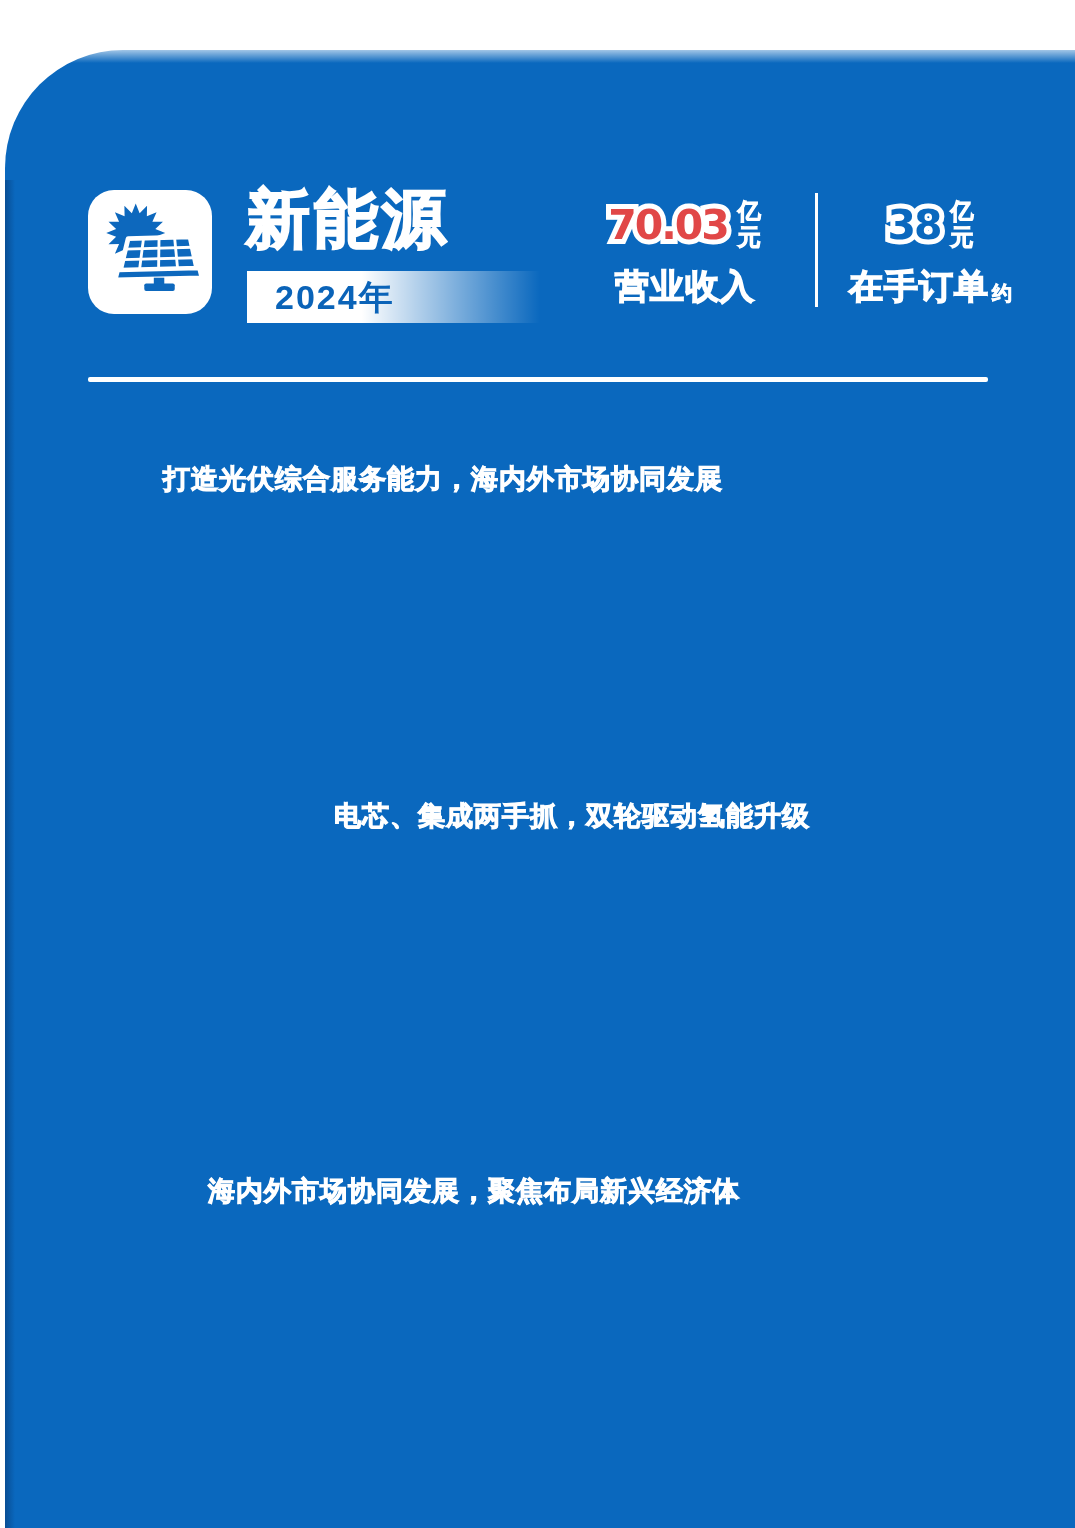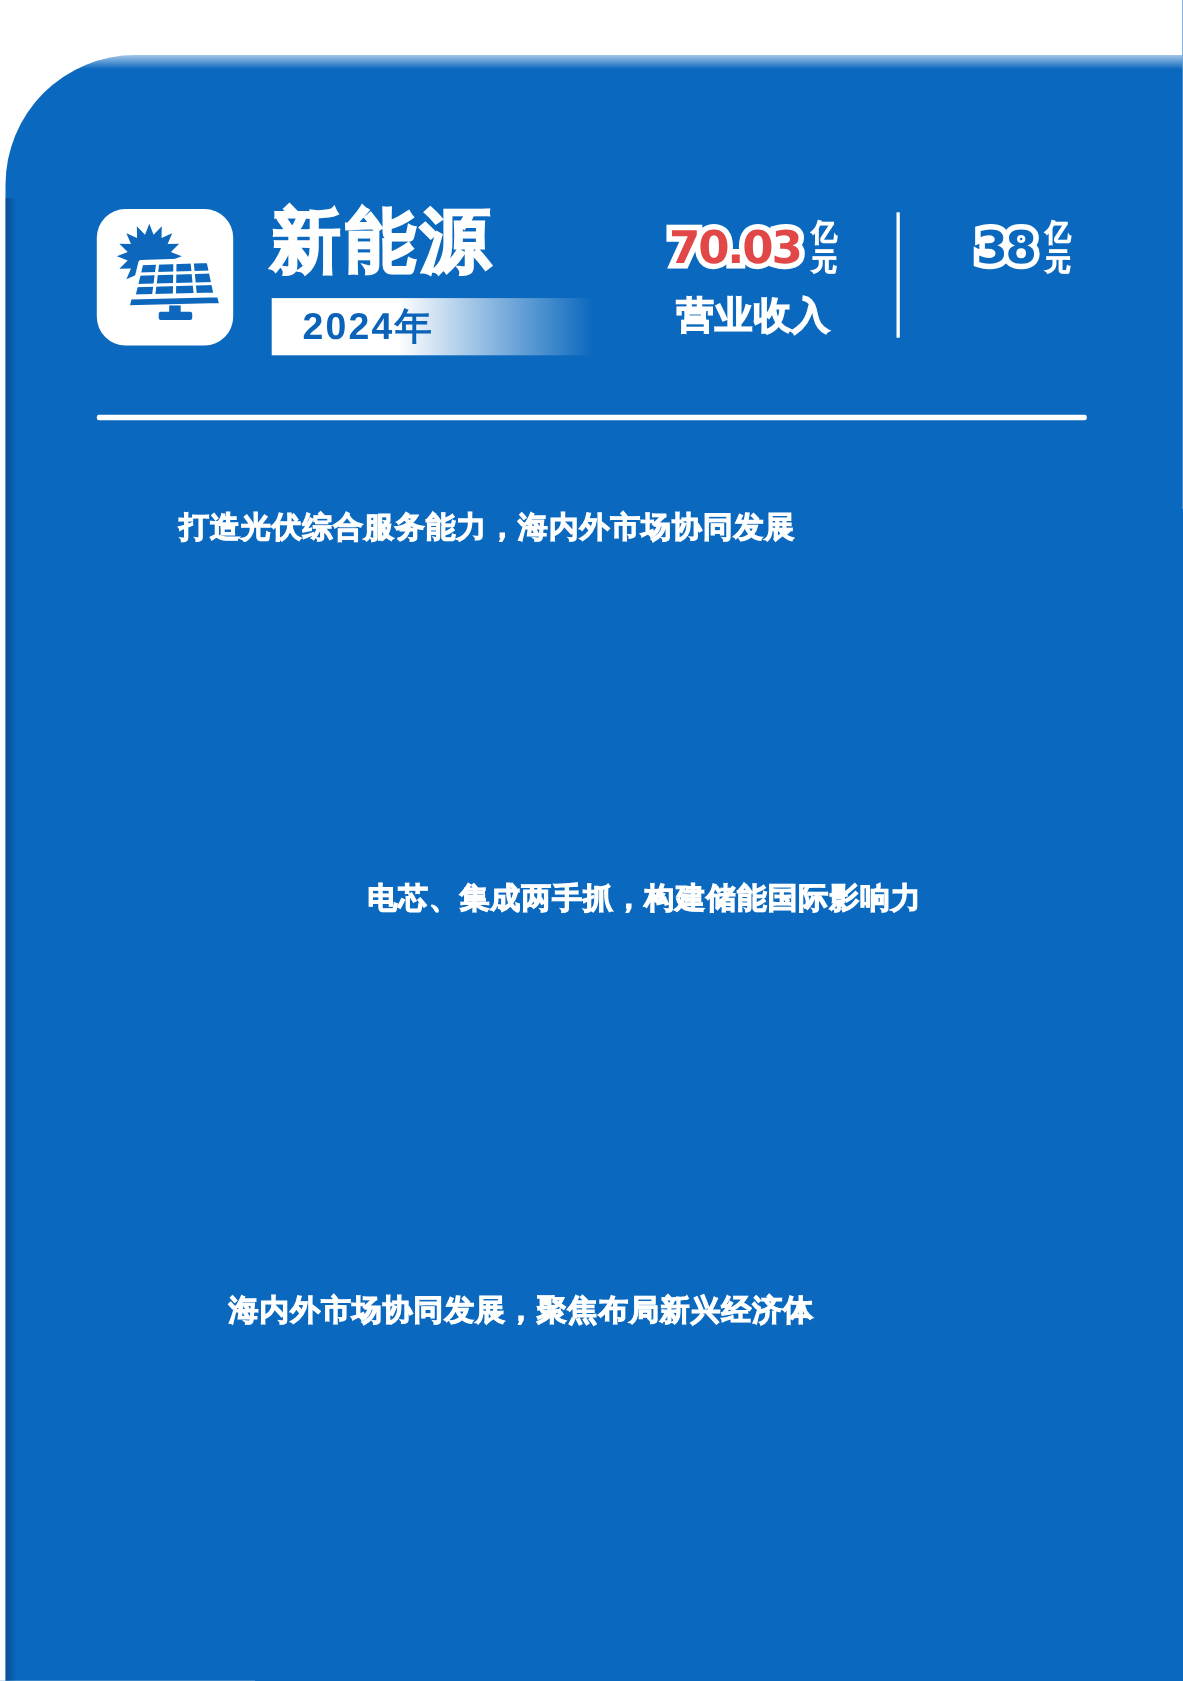--- a/index.html
+++ b/index.html
@@ -142,19 +142,23 @@
   <div class="num-row">
     <span class="num-wrap num-blue">
       <span class="num-stroke">38</span>
       <span class="num-fill">38</span>
     </span>
     <span class="unit-col">
       <span>亿</span>
       <span>元</span>
     </span>
   </div>
+  <div class="stat-label">
+    <span>在手订单</span>
+    <span class="suffix">约</span>
+  </div>
 </div>
 
 <div class="h-line"></div>
 
 <div class="headline h1">打造光伏综合服务能力，海内外市场协同发展</div>
-<div class="headline h2">电芯、集成两手抓，构建储能国际影响力</div>
+<div class="headline h2">电芯、集成两手抓，双轮驱动氢能升级</div>
 <div class="headline h3">海内外市场协同发展，聚焦布局新兴经济体</div>
 
 </body></html>

